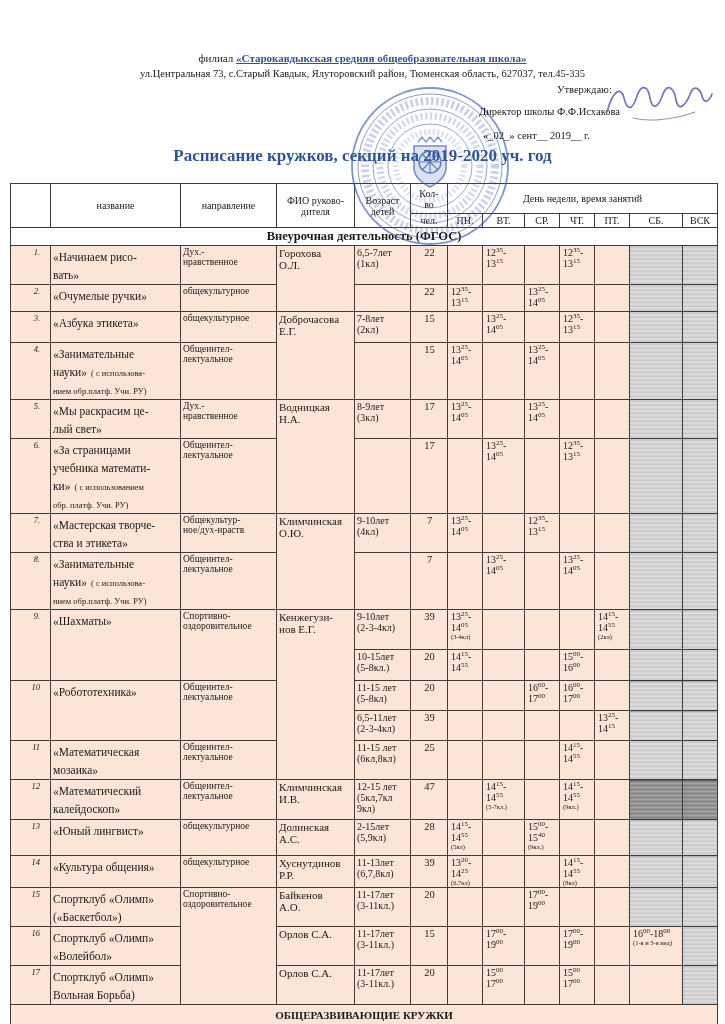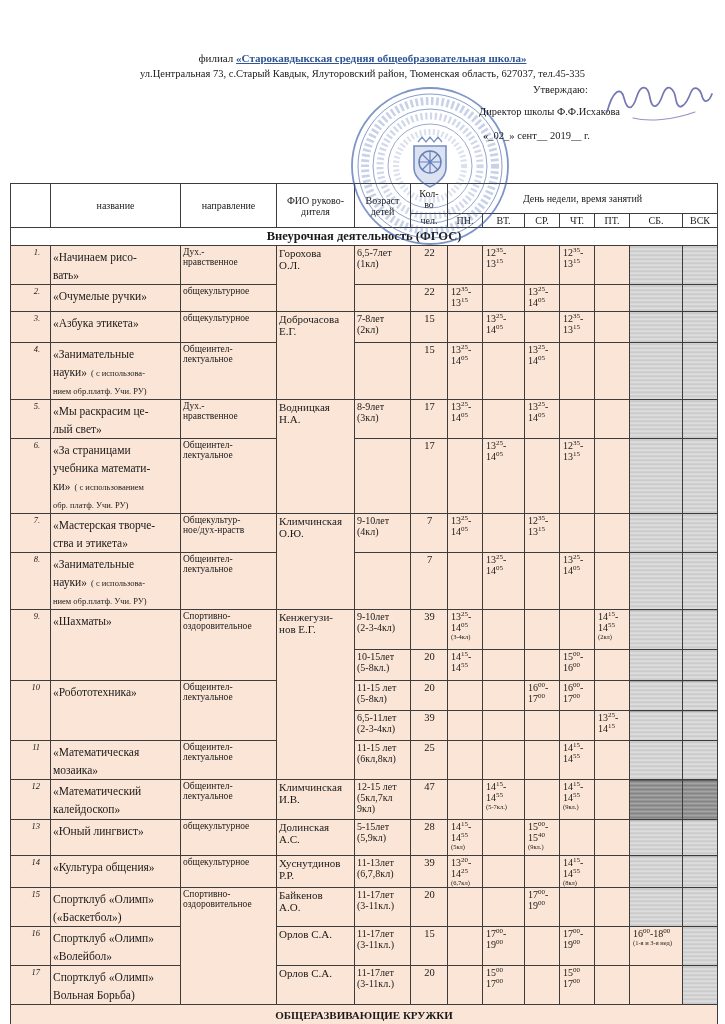--- a/index.html
+++ b/index.html
@@ -3,21 +3,21 @@
 <meta charset="utf-8">
 <style>
   * { margin:0; padding:0; box-sizing:border-box; }
   body { background:#888; font-family:"Liberation Serif", serif; }
   .page { position:relative; width:725px; height:1024px; background:#ffffff; margin:0 auto; overflow:hidden; color:#1a1a1a; }
   .top { position:relative; height:183px; }
   .hline { position:absolute; left:0; width:100%; text-align:center; font-size:10.5px; }
   .hline2 { font-size:11px; }
   .school-name { color:#2e5496; font-weight:bold; text-decoration:underline; }
   .approve { position:absolute; left:479px; top:84px; width:200px; font-size:10.5px; z-index:4; }
-  .approve .a1 { margin-left:54px; }
+  .approve .a1 { margin-left:78px; }
   .approve .a2 { margin-top:11px; }
   .approve .a3 { margin-top:13px; margin-left:4px; }
   .signature { position:absolute; left:603px; top:82px; z-index:4; }
   .stamp { position:absolute; left:348px; top:84px; z-index:3; opacity:0.88; pointer-events:none; }
   .doc-title { position:absolute; top:146px; left:0; width:100%; text-align:center; font-size:17px; font-weight:bold; color:#2e5496; z-index:2; }
   table.sched { border-collapse:collapse; table-layout:fixed; width:707px; margin-left:10px; position:relative; z-index:1; }
   table.sched td { border:1px solid #3c3c3c; vertical-align:top; padding:1px 2px; overflow:hidden; }
   tr.rp td { background:#fbe5d6; }
   tr.hrow td { background:#ffffff; vertical-align:middle; text-align:center; font-size:10px; }
   tr.sec1 td { background:#ffffff; text-align:center; font-weight:bold; font-size:12.5px; vertical-align:middle; }
@@ -64,20 +64,21 @@
         <circle cx="82" cy="82" r="50" stroke-width="7" opacity="0.28" stroke-dasharray="2.2 2.6"></circle>
         <circle cx="82" cy="82" r="42" stroke-width="1" opacity="0.6"></circle>
         <circle cx="82" cy="82" r="34" stroke-width="6" opacity="0.22" stroke-dasharray="2 2.4"></circle>
         <path d="M66,62 h32 v22 c0,12 -16,19 -16,19 c0,0 -16,-7 -16,-19 z" stroke-width="1.6" opacity="0.8" fill="#3a5eaa" fill-opacity="0.25"></path>
         <circle cx="82" cy="78" r="11" stroke-width="1.5" opacity="0.85"></circle>
         <path d="M82,67 v22 M71,78 h22 M74,70 l16,16 M90,70 l-16,16" stroke-width="1.2" opacity="0.85"></path>
         <path d="M70,58 l4,-5 4,5 4,-5 4,5 4,-5 4,5" stroke-width="1.4" opacity="0.75"></path>
       </g>
     </svg>
 
+    <div class="doc-title">Расписание кружков, секций на 2019-2020 уч. год</div>
   </div>
 
   <table class="sched">
     <colgroup>
       <col style="width:40px">
         <col style="width:130px">
         <col style="width:96px">
         <col style="width:78px">
         <col style="width:56px">
         <col style="width:37px">
@@ -352,21 +353,21 @@
       <td class="c-t"></td>
       <td class="c-t hatchd"></td>
       <td class="c-t hatchd"></td>
     </tr>
     <tr class="rp" style="height:36px">
       <td class="c-num">13</td>
       <td><span class="nm">«Юный лингвист»</span></td>
       <td class="c-dir">общекультурное</td>
       <td class="c-fio">Долинская
 А.С.</td>
-      <td class="c-age">5-15лет
+      <td class="c-age">2-15лет
 (5,9кл)</td>
       <td class="c-cnt">28</td>
       <td class="c-t"><span>14<sup>15</sup>-14<sup>55</sup></span><div class="tnote">(5кл)</div></td>
       <td class="c-t"></td>
       <td class="c-t"><span>15<sup>00</sup>-15<sup>40</sup></span><div class="tnote">(9кл.)</div></td>
       <td class="c-t"></td>
       <td class="c-t"></td>
       <td class="c-t hatch"></td>
       <td class="c-t hatch"></td>
     </tr>

